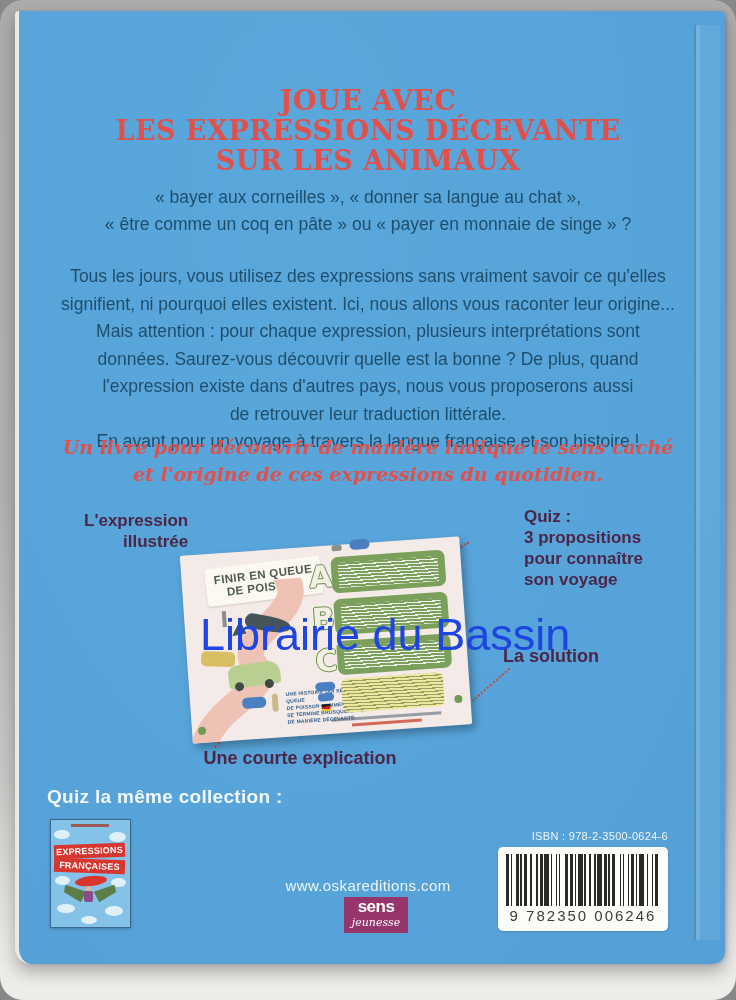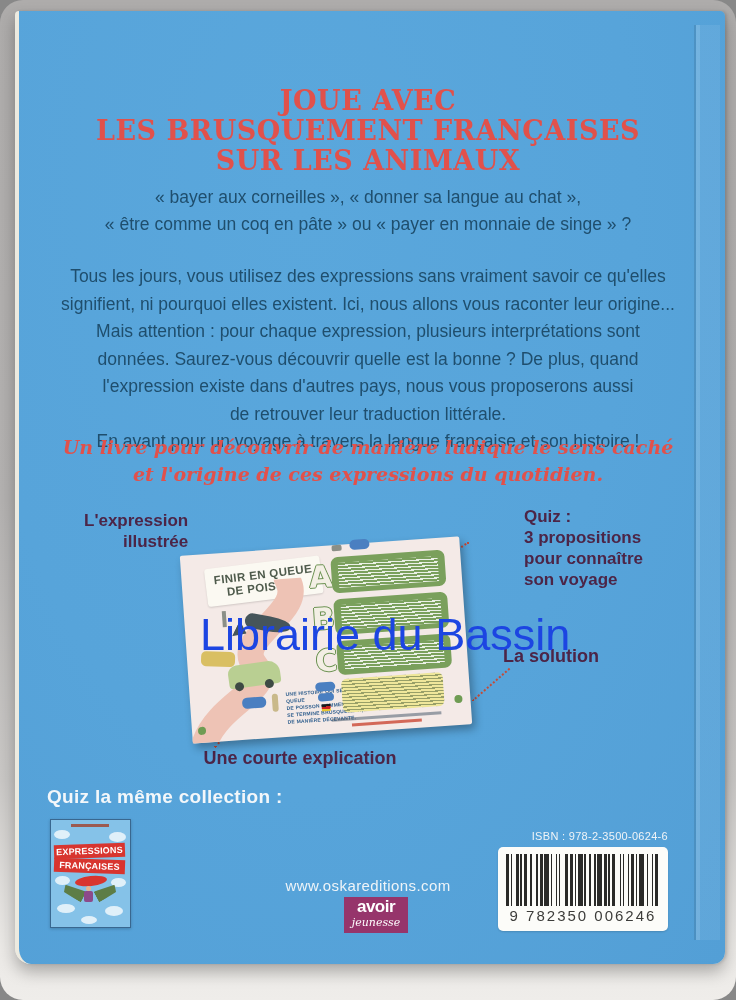--- a/index.html
+++ b/index.html
@@ -73,21 +73,21 @@
 </head>
 <body>
 
 <div class="photo">
 
   <div class="cover"></div>
   <div class="crease"></div>
 
   <div class="abs title">
     <div>JOUE AVEC</div>
-    <div>LES BRUSQUEMENT FRANÇAISES</div>
+    <div>LES EXPRESSIONS DÉCEVANTE</div>
     <div>SUR LES ANIMAUX</div>
   </div>
 
   <div class="abs intro">
     <div>« bayer aux corneilles », « donner sa langue au chat »,</div>
     <div>« être comme un coq en pâte » ou « payer en monnaie de singe » ?</div>
   </div>
 
   <div class="abs bodytext">
     <div>Tous les jours, vous utilisez des expressions sans vraiment savoir ce qu'elles</div>
@@ -191,21 +191,21 @@
     <div class="ribbon" style="top:39px;transform:rotate(2deg);">FRANÇAISES</div>
     <div class="abs" style="left:24px;top:56px;width:32px;height:10px;background:#d8352f;border-radius:50%;transform:rotate(-6deg);"></div>
     <div class="abs" style="left:12px;top:66px;width:22px;height:12px;background:#5d7d46;transform:rotate(28deg);clip-path:polygon(0 30%,100% 0,100% 100%,10% 90%);"></div>
     <div class="abs" style="left:44px;top:66px;width:22px;height:12px;background:#5d7d46;transform:rotate(-28deg);clip-path:polygon(0 0,100% 30%,90% 90%,0 100%);"></div>
     <div class="abs" style="left:35px;top:66px;width:5px;height:5px;background:#e8b48e;border-radius:50%;"></div>
     <div class="abs" style="left:33px;top:71px;width:9px;height:11px;background:#8c4a8a;border-radius:2px;"></div>
   </div>
 
   <div class="abs website">www.oskareditions.com</div>
   <div class="abs oskar">
-    <div class="name">avoir</div>
+    <div class="name">sens</div>
     <div class="imprint">jeunesse</div>
   </div>
   <div class="abs isbn">ISBN : 978-2-3500-0624-6</div>
   <div class="abs barcode">
     <div class="bars" id="bars"><i class="b" style="width: 3.20833px;"></i><i style="width: 1.60417px;"></i><i class="b" style="width: 1.60417px;"></i><i style="width: 3.20833px;"></i><i class="b" style="width: 3.20833px;"></i><i style="width: 1.60417px;"></i><i class="b" style="width: 1.60417px;"></i><i style="width: 1.60417px;"></i><i class="b" style="width: 3.20833px;"></i><i style="width: 3.20833px;"></i><i class="b" style="width: 1.60417px;"></i><i style="width: 4.8125px;"></i><i class="b" style="width: 1.60417px;"></i><i style="width: 1.60417px;"></i><i class="b" style="width: 3.20833px;"></i><i style="width: 1.60417px;"></i><i class="b" style="width: 4.8125px;"></i><i style="width: 1.60417px;"></i><i class="b" style="width: 1.60417px;"></i><i style="width: 3.20833px;"></i><i class="b" style="width: 1.60417px;"></i><i style="width: 1.60417px;"></i><i class="b" style="width: 1.60417px;"></i><i style="width: 4.8125px;"></i><i class="b" style="width: 3.20833px;"></i><i style="width: 1.60417px;"></i><i class="b" style="width: 3.20833px;"></i><i style="width: 1.60417px;"></i><i class="b" style="width: 1.60417px;"></i><i style="width: 1.60417px;"></i><i class="b" style="width: 4.8125px;"></i><i style="width: 1.60417px;"></i><i class="b" style="width: 1.60417px;"></i><i style="width: 3.20833px;"></i><i class="b" style="width: 1.60417px;"></i><i style="width: 3.20833px;"></i><i class="b" style="width: 1.60417px;"></i><i style="width: 1.60417px;"></i><i class="b" style="width: 4.8125px;"></i><i style="width: 1.60417px;"></i><i class="b" style="width: 3.20833px;"></i><i style="width: 1.60417px;"></i><i class="b" style="width: 1.60417px;"></i><i style="width: 1.60417px;"></i><i class="b" style="width: 3.20833px;"></i><i style="width: 4.8125px;"></i><i class="b" style="width: 1.60417px;"></i><i style="width: 1.60417px;"></i><i class="b" style="width: 1.60417px;"></i><i style="width: 3.20833px;"></i><i class="b" style="width: 1.60417px;"></i><i style="width: 1.60417px;"></i><i class="b" style="width: 3.20833px;"></i><i style="width: 1.60417px;"></i><i class="b" style="width: 1.60417px;"></i><i style="width: 1.60417px;"></i><i class="b" style="width: 4.8125px;"></i><i style="width: 3.20833px;"></i><i class="b" style="width: 1.60417px;"></i><i style="width: 3.20833px;"></i><i class="b" style="width: 1.60417px;"></i><i style="width: 1.60417px;"></i><i class="b" style="width: 3.20833px;"></i><i style="width: 1.60417px;"></i></div>
     <div class="digits">9 782350 006246</div>
   </div>
 
 </div>
 

